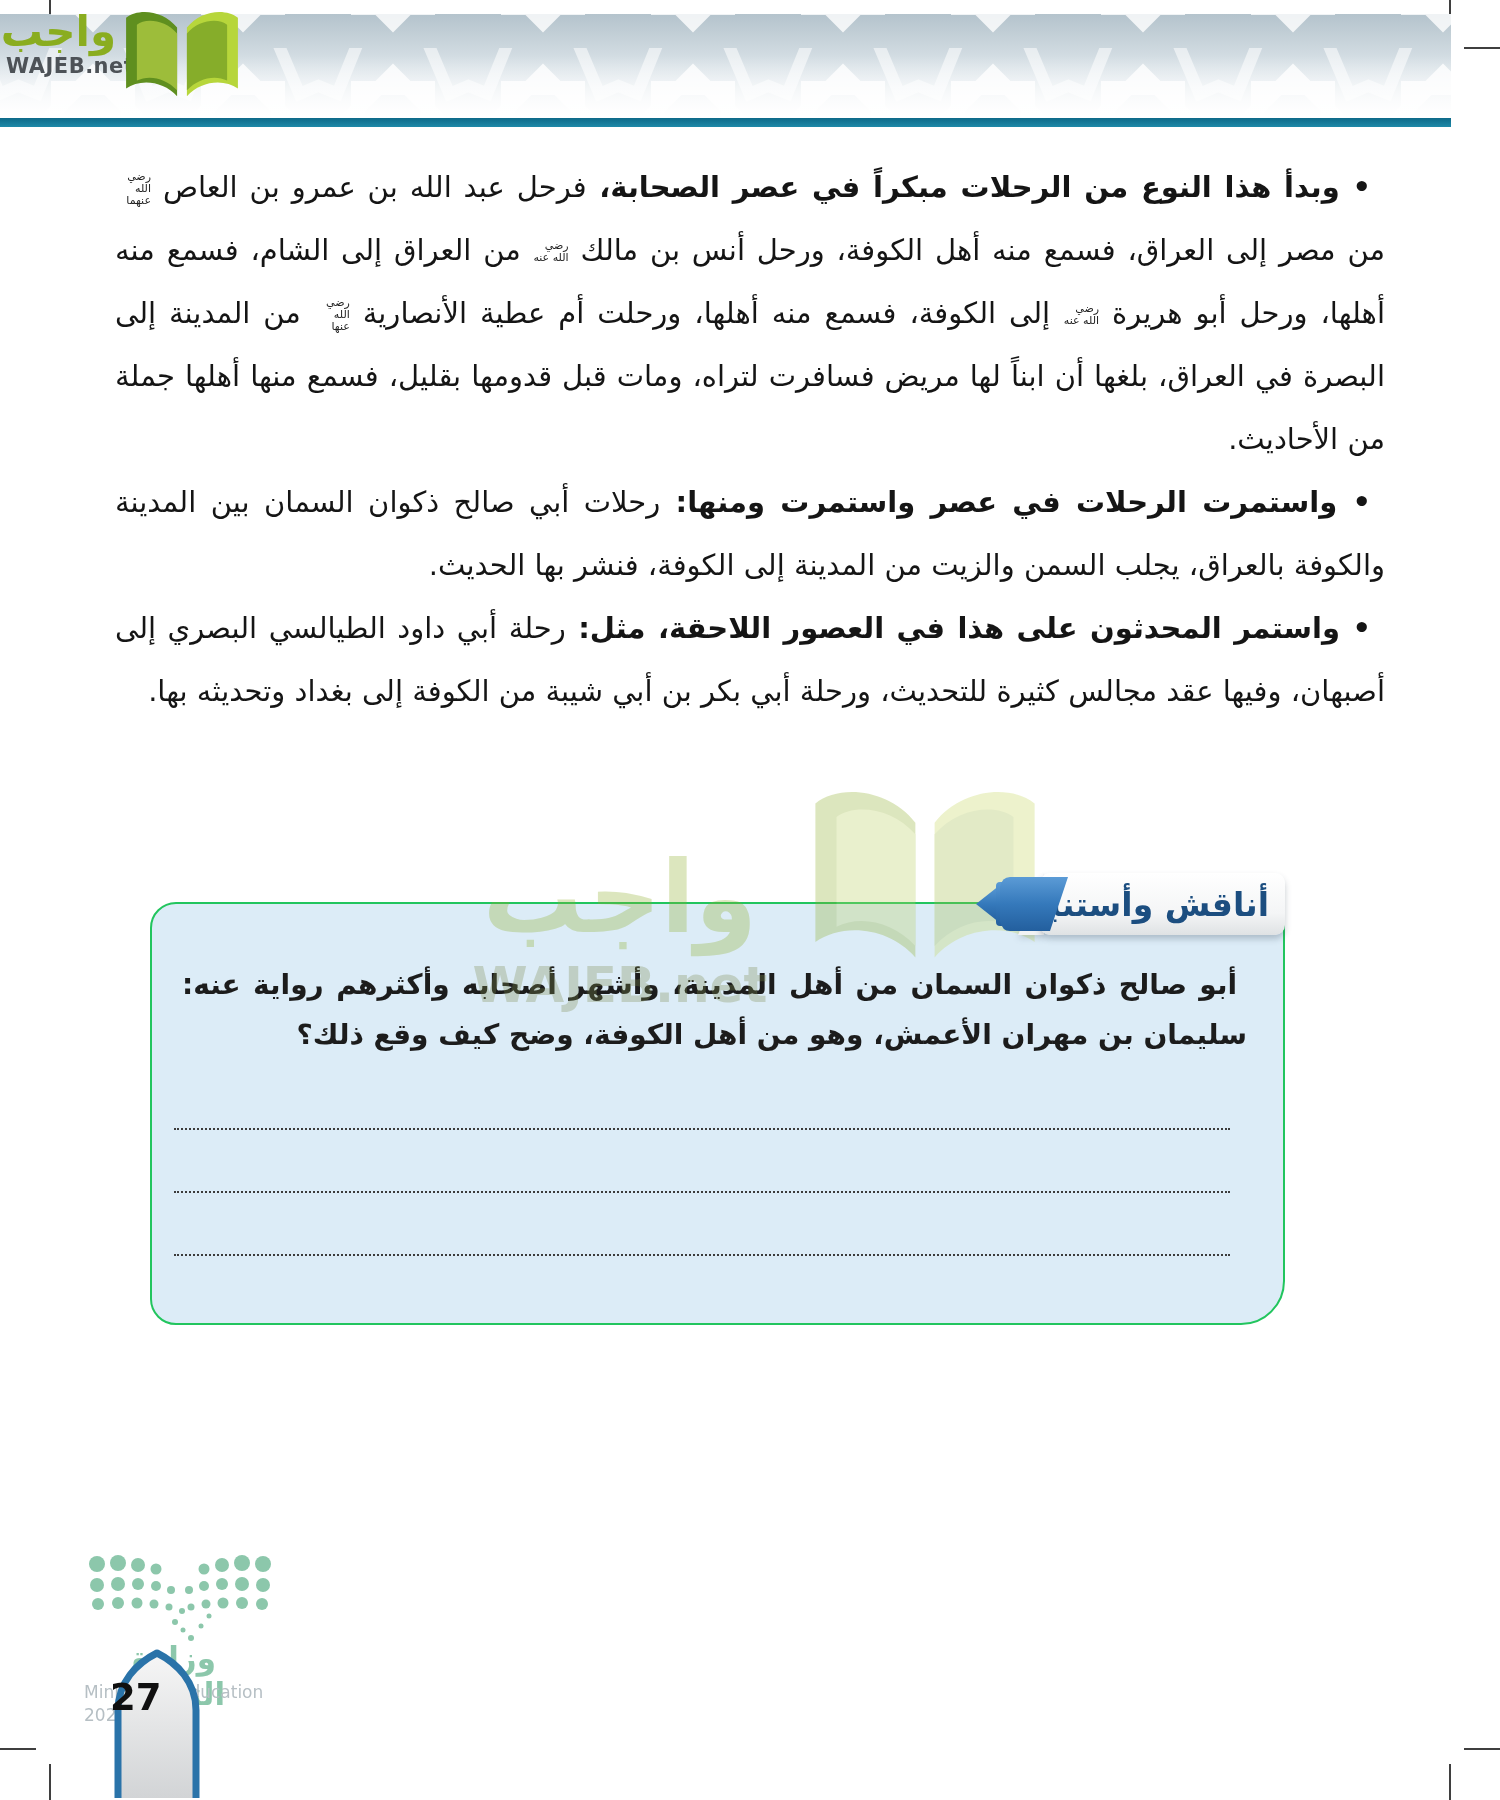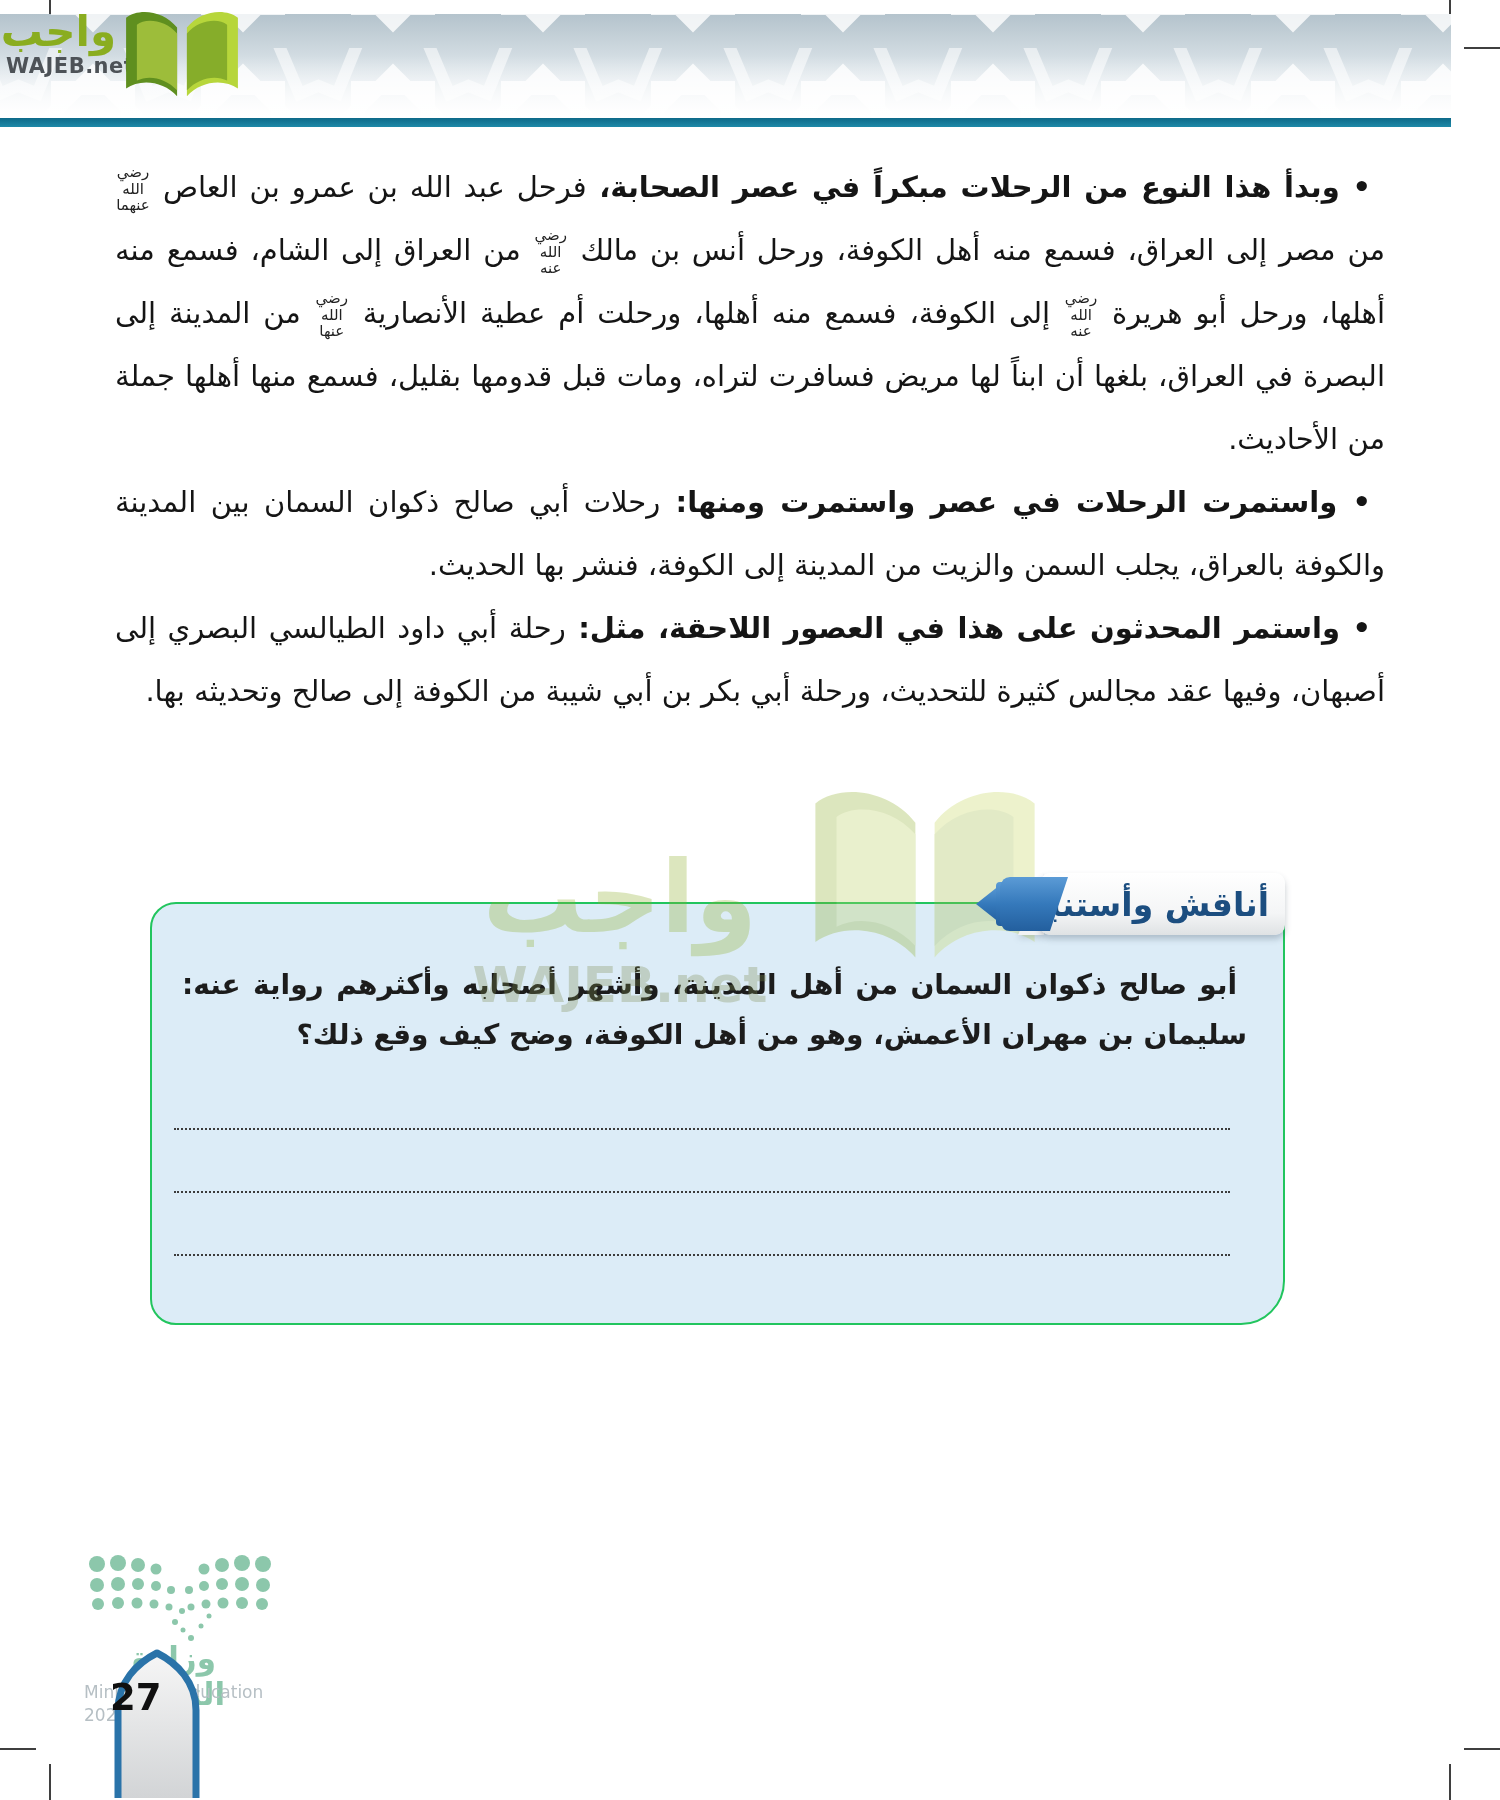--- a/index.html
+++ b/index.html
@@ -19,22 +19,22 @@
     font-size:42px; font-weight:bold; color:#8aad1f; line-height:1.05; direction:rtl; }
   .brand-en { position:absolute; left:0px; top:48px; width:120px; text-align:center;
     font-size:21px; font-weight:bold; color:#4d5257; letter-spacing:.5px; }
   .brand-book { position:absolute; left:112px; top:0px; }
   
   .content { position:absolute; right:115px; top:156px; width:1270px; direction:rtl;
     font-size:29px; line-height:63px; color:#151515; text-align:justify; }
   .bullet { text-indent:14px; margin:0; }
   .marker { font-weight:bold; }
   .b { font-weight:bold; }
-  .hon { display:inline-block; width:36px; font-size:15px; line-height:1.1;
-    text-align:center; vertical-align:middle; font-weight:normal; color:#222;
+  .hon { display:inline-block; width:36px; font-size:11px; line-height:1.1;
+    text-align:right; vertical-align:middle; font-weight:normal; color:#222;
     text-indent:0; }
   
   .watermark { position:absolute; left:470px; top:808px; width:580px; height:215px;
     opacity:.30; z-index:3; pointer-events:none; }
   .wm-ar { position:absolute; left:10px; top:40px; width:280px; text-align:center;
     font-size:100px; font-weight:bold; color:#8fae2a; line-height:1; direction:rtl; }
   .wm-en { position:absolute; left:0px; top:148px; width:300px; text-align:center;
     font-size:50px; font-weight:bold; color:#7d8c50; }
   .wm-book { position:absolute; right:0; top:-30px; }
   
@@ -119,21 +119,21 @@
       <path d="M60 22 C46 4 20 2 8 12 L8 84 C22 74 46 76 60 92 Z" fill="#5f8f1f"></path>
       <path d="M60 28 C48 14 28 12 19 19 L19 76 C31 70 48 73 60 86 Z" fill="#9dbd3a"></path>
       <path d="M70 22 C84 4 110 2 122 12 L122 84 C108 74 84 76 70 92 Z" fill="#b7d63b"></path>
       <path d="M70 28 C82 14 102 12 111 19 L111 76 C99 70 82 73 70 86 Z" fill="#86ad2a"></path>
     </svg>
   </div>
 
   <div class="content">
       <div class="bullet"><span class="marker">•  </span><span class="b">وبدأ هذا النوع من الرحلات مبكراً في عصر الصحابة، </span><span>فرحل عبد الله بن عمرو بن العاص </span><span class="hon">رضي الله عنهما</span><span> من مصر إلى العراق، فسمع منه أهل الكوفة، ورحل أنس بن مالك </span><span class="hon">رضي الله عنه</span><span> من العراق إلى الشام، فسمع منه أهلها، ورحل أبو هريرة </span><span class="hon">رضي الله عنه</span><span> إلى الكوفة، فسمع منه أهلها، ورحلت أم عطية الأنصارية </span><span class="hon">رضي الله عنها</span><span> من المدينة إلى البصرة في العراق، بلغها أن ابناً لها مريض فسافرت لتراه، ومات قبل قدومها بقليل، فسمع منها أهلها جملة من الأحاديث.</span></div>
       <div class="bullet"><span class="marker">•  </span><span class="b">واستمرت الرحلات في عصر واستمرت ومنها: </span><span>رحلات أبي صالح ذكوان السمان بين المدينة والكوفة بالعراق، يجلب السمن والزيت من المدينة إلى الكوفة، فنشر بها الحديث.</span></div>
-      <div class="bullet"><span class="marker">•  </span><span class="b">واستمر المحدثون على هذا في العصور اللاحقة، مثل: </span><span>رحلة أبي داود الطيالسي البصري إلى أصبهان، وفيها عقد مجالس كثيرة للتحديث، ورحلة أبي بكر بن أبي شيبة من الكوفة إلى صالح وتحديثه بها.</span></div>
+      <div class="bullet"><span class="marker">•  </span><span class="b">واستمر المحدثون على هذا في العصور اللاحقة، مثل: </span><span>رحلة أبي داود الطيالسي البصري إلى أصبهان، وفيها عقد مجالس كثيرة للتحديث، ورحلة أبي بكر بن أبي شيبة من الكوفة إلى بغداد وتحديثه بها.</span></div>
     </div>
 
   <div class="watermark">
     <svg class="wm-book" width="250" height="205" viewBox="0 0 130 104">
       <path d="M60 22 C46 4 20 2 8 12 L8 84 C22 74 46 76 60 92 Z" fill="#8fae2a"></path>
       <path d="M60 28 C48 14 28 12 19 19 L19 76 C31 70 48 73 60 86 Z" fill="#b9cf5e"></path>
       <path d="M70 22 C84 4 110 2 122 12 L122 84 C108 74 84 76 70 92 Z" fill="#c4d75a"></path>
       <path d="M70 28 C82 14 102 12 111 19 L111 76 C99 70 82 73 70 86 Z" fill="#a3bb45"></path>
     </svg>
     <div class="wm-ar">واجب</div>

